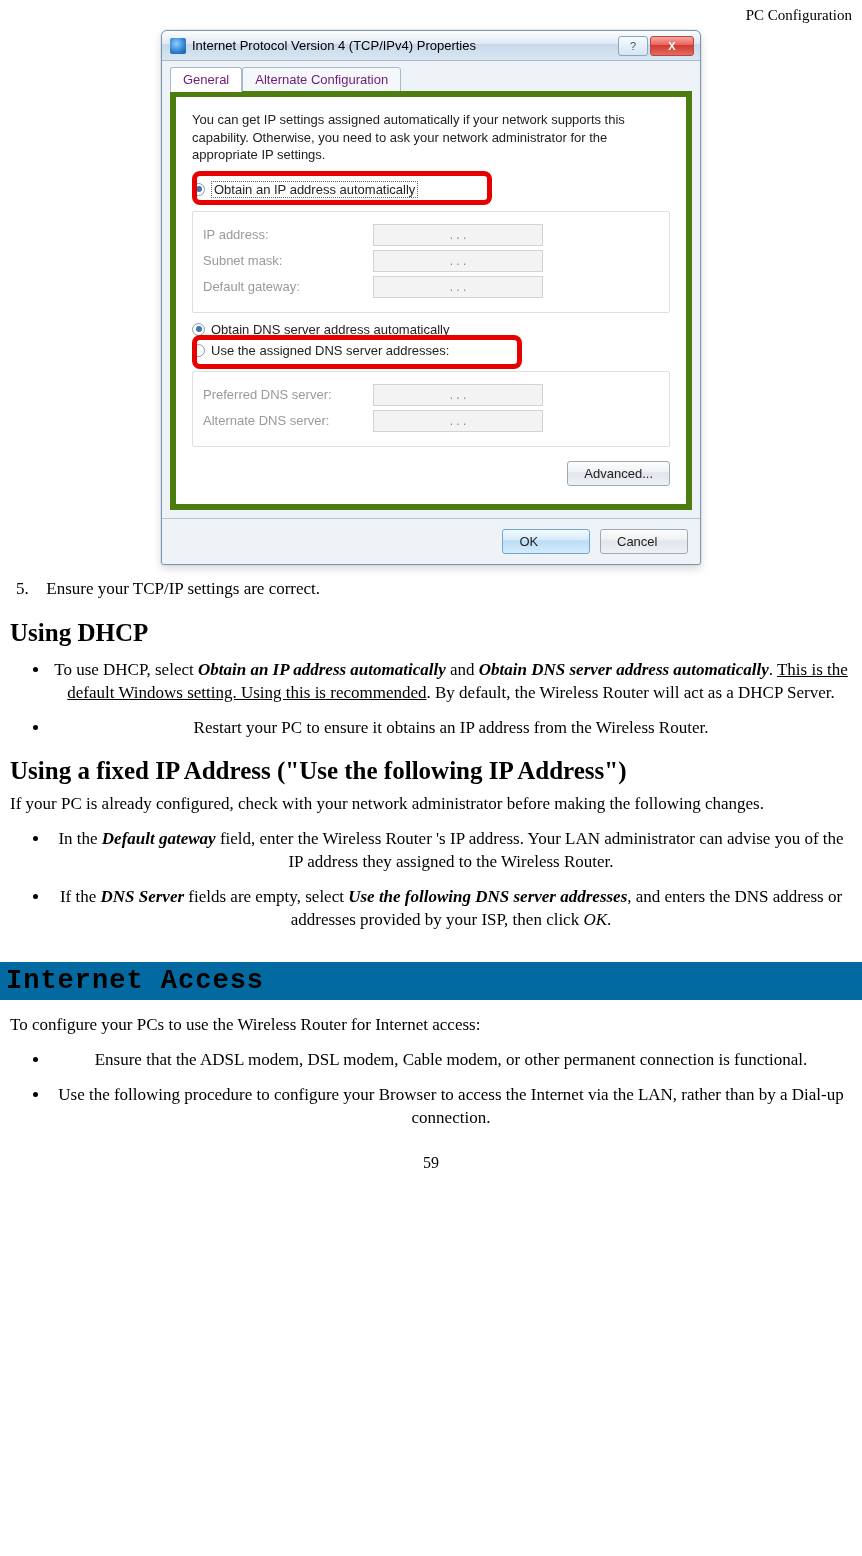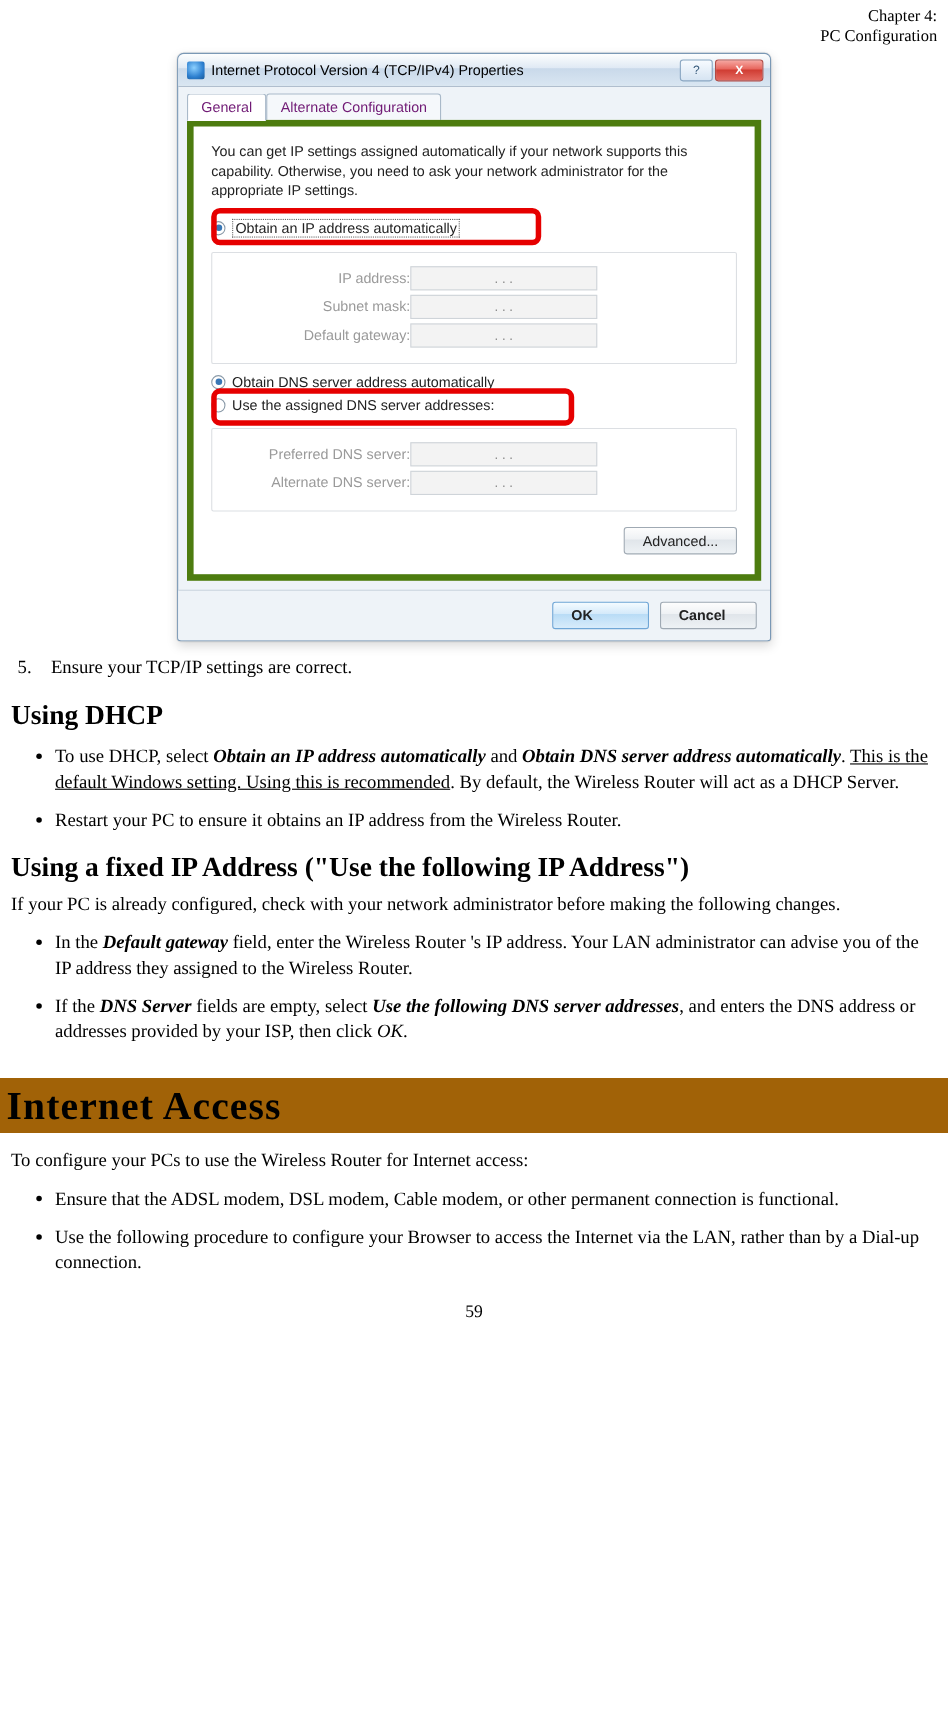--- a/index.html
+++ b/index.html
@@ -137,21 +137,20 @@
     display:block;
   }
   .radio-label { font-size:13px; color:#222; }
   .radio-label.dotted {
     border:1px dotted #666;
     padding:0 2px;
   }
   .fld {
     display:flex; align-items:center;
     margin:4px 0;
-    text-align:right;
   }
   .fld-label {
     width:170px;
     color:#9a9a9a;
     font-size:13px;
   }
   .ipbox {
     width:170px; height:22px;
     border:1px solid #cfd4d9;
     background:#f3f3f3;
@@ -182,70 +181,69 @@
     font-size:13px; color:#222;
     text-align:left;
     cursor:default;
   }
   .dialog-footer {
     background:#eef3f8;
     border-top:1px solid #b9c6d2;
     padding:10px 12px;
     text-align:right;
     border-radius:0 0 3px 3px;
-    font-weight:bold;
   }
   .vbtn.primary {
     background:linear-gradient(#f4fbff,#d3e9fa 45%,#b9dcf6 46%,#d8ecfb);
     border-color:#6fa6d6;
   }
 
   
   .step { margin:10px 0 20px 6px; }
   .step-num { display:inline-block; width:26px; }
   h3.sub {
     font-family:"Times New Roman", serif;
     font-weight:bold;
     font-size:25px;
     margin:14px 0 8px 0;
   }
   ul.doc {
     list-style:disc;
     padding-left:40px;
     margin:12px 0 18px 0;
+    text-align:center;
   }
   ul.doc li {
     margin:6px 0 12px 0;
     line-height:1.35;
   }
   .bi { font-style:italic; font-weight:bold; }
   .uline { text-decoration:underline; }
   .para { margin:4px 0 8px 0; line-height:1.35; }
 
   .section-head {
-    background:#a16207;
-    font-family:Liberation Serif, serif;
+    background:#0369a1;
+    font-family:Liberation Mono, monospace;
     font-weight:bold;
-    font-size:36px;
+    font-size:27px;
     letter-spacing:1px;
     padding:4px 6px;
     margin:30px -10px 14px -10px;
   }
 
   .page-num {
     text-align:center;
     margin:24px 0 10px 0;
     font-size:16px;
   }
 </style>
 </head>
 <body>
 
 <div class="page-header">
-  <div>Chapter 4:</div>
   <div>PC Configuration</div>
 </div>
 
 <div class="dialog">
   <div class="titlebar">
     <span class="icon"></span>
     <span class="title">Internet Protocol Version 4 (TCP/IPv4) Properties</span>
     <div class="winbtns">
       <span class="winbtn">?</span>
       <span class="winbtn close">X</span>

